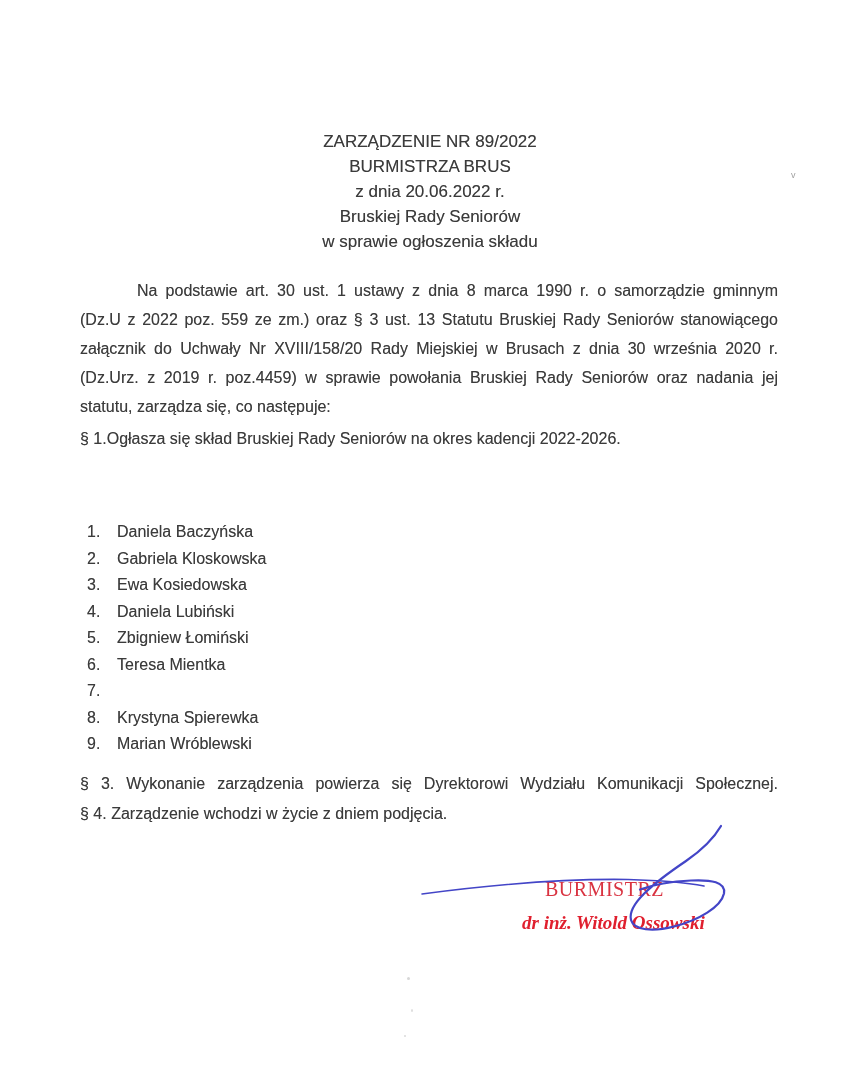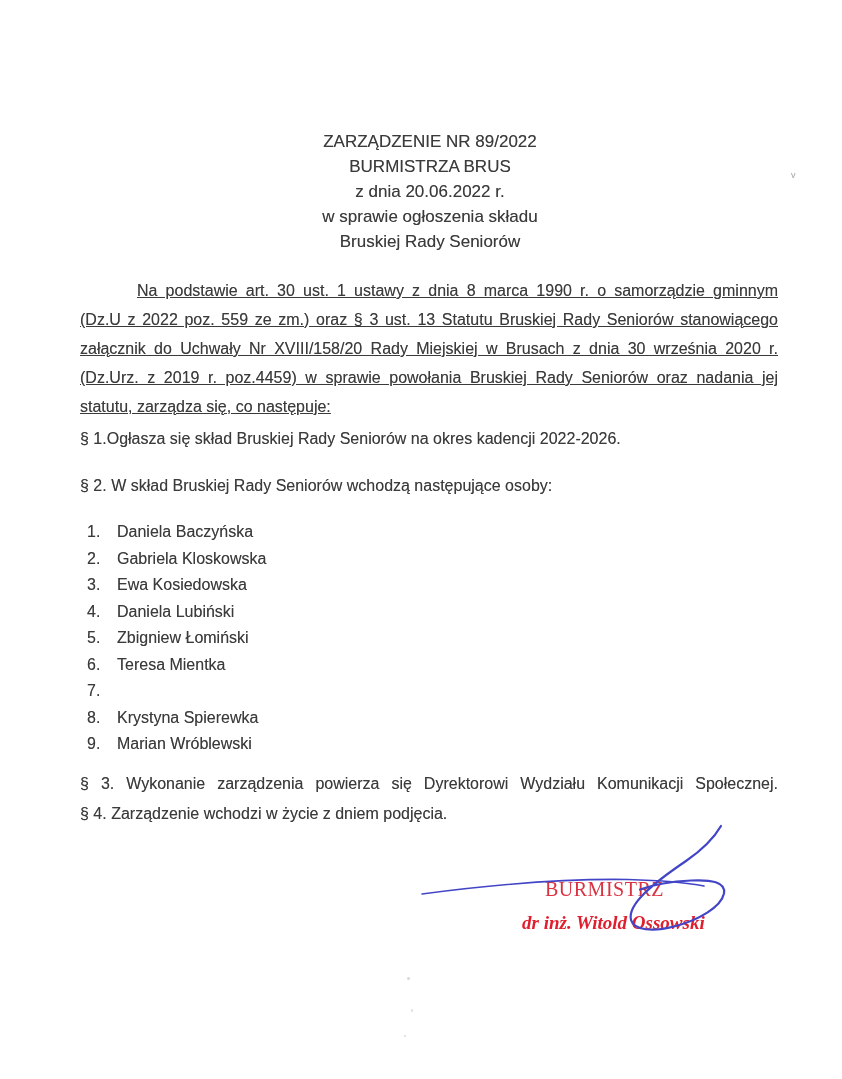--- a/index.html
+++ b/index.html
@@ -12,21 +12,21 @@
     color:#3b3b3b;
     text-shadow:0 0 .4px rgba(70,70,70,.55);
     margin-top:36px;
   }
   .title-block{
     position:absolute;top:93px;left:18px;width:824px;
     text-align:center;font-size:17px;line-height:25px;
   }
   .intro{
     position:absolute;top:240px;left:80px;width:698px;
-    font-size:16px;line-height:29px;text-decoration:underline;
+    font-size:16px;line-height:29px;
   }
   .s1{
     position:absolute;top:388px;left:80px;width:698px;
     font-size:16px;line-height:29px;
   }
   .s2{
     position:absolute;top:435px;left:80px;width:698px;
     font-size:16px;line-height:29px;
   }
   .members{
@@ -69,37 +69,36 @@
 </style>
 </head>
 <body>
 
 <div class="page">
 
   <div class="title-block">
       <div class="title-line">ZARZĄDZENIE NR 89/2022</div>
       <div class="title-line">BURMISTRZA BRUS</div>
       <div class="title-line">z dnia 20.06.2022 r.</div>
+      <div class="title-line">Bruskiej Rady Seniorów</div>
       <div class="title-line">w sprawie ogłoszenia składu</div>
-      <div class="title-line">Bruskiej Rady Seniorów</div>
     </div>
 
   <span class="corner-mark">v</span>
 
   <div class="intro">
       <div class="line just" style="text-indent: 57px;">Na podstawie art. 30 ust. 1 ustawy z dnia 8 marca 1990 r. o samorządzie gminnym</div>
       <div class="line just">(Dz.U z 2022 poz. 559 ze zm.) oraz § 3 ust. 13 Statutu Bruskiej Rady Seniorów stanowiącego</div>
       <div class="line just">załącznik do Uchwały Nr XVIII/158/20 Rady Miejskiej w Brusach z dnia 30 września 2020 r.</div>
       <div class="line just">(Dz.Urz. z 2019 r. poz.4459) w sprawie powołania Bruskiej Rady Seniorów oraz nadania jej</div>
       <div class="line">statutu, zarządza się, co następuje:</div>
     </div>
 
   <div class="s1">§ 1.Ogłasza się skład Bruskiej Rady Seniorów na okres kadencji 2022-2026.</div>
 
-  <div class="s2">§ 2. W skład Bruskiej Rady Seniorów wchodzą następujące osoby:</div>
 
   <div class="members">
       <div class="member">
         <span class="no">1.</span>
         <span class="nm">Daniela Baczyńska</span>
       </div>
       <div class="member">
         <span class="no">2.</span>
         <span class="nm">Gabriela Kloskowska</span>
       </div>

